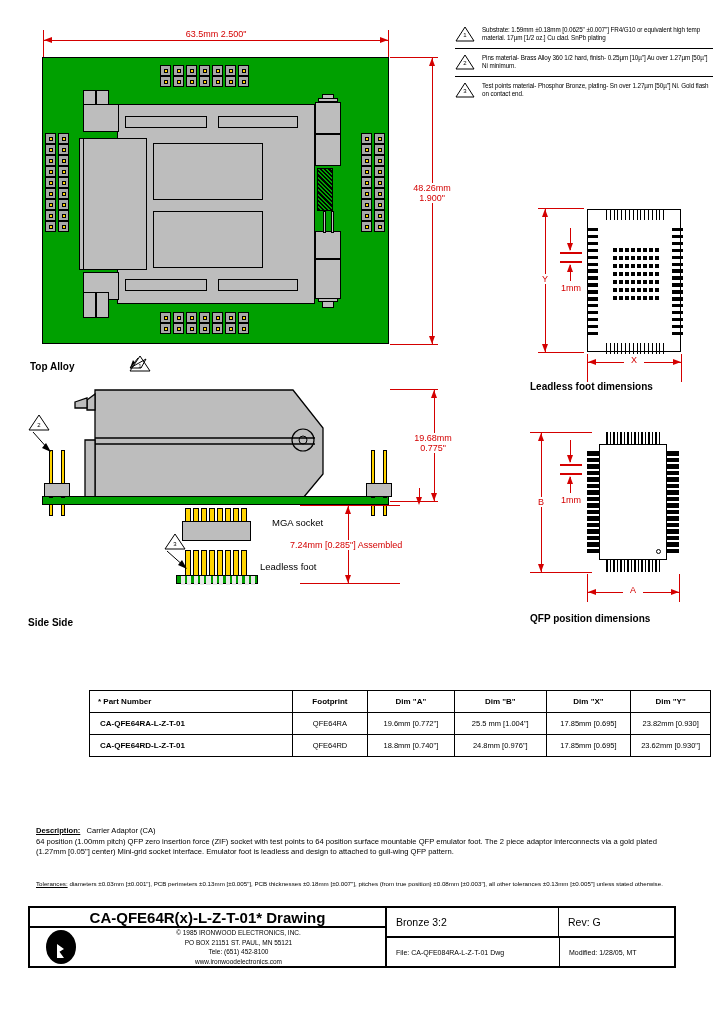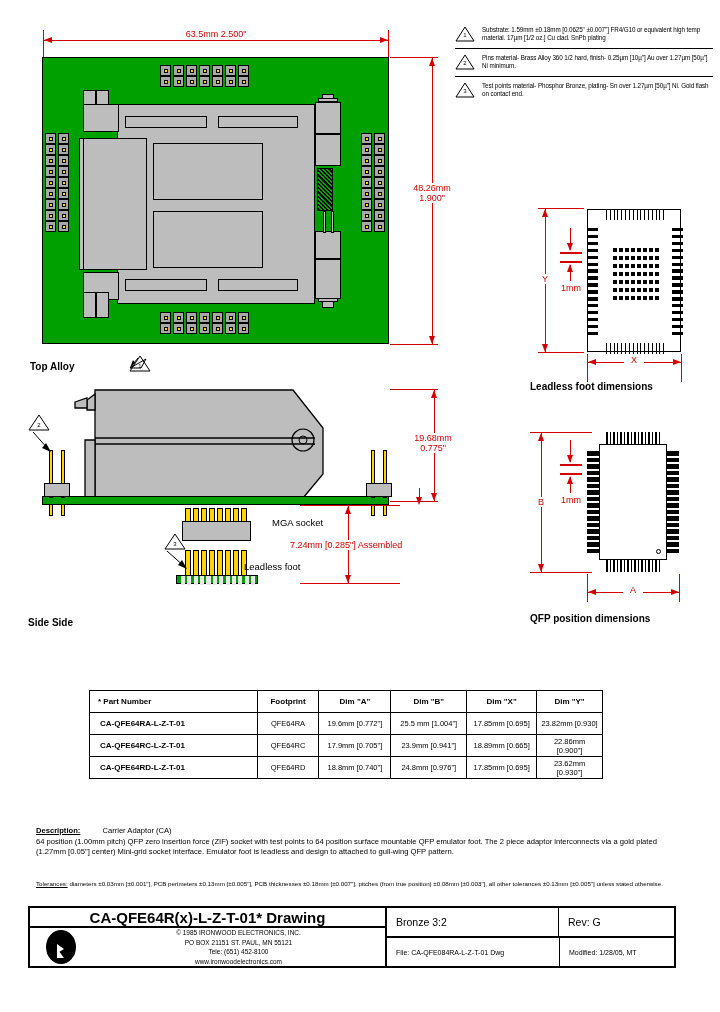--- a/index.html
+++ b/index.html
@@ -57,21 +57,21 @@
   .tri-callout { position:absolute; width:22px; height:17px; }
   .tri-callout span { position:absolute; inset:0; display:flex; align-items:center;
                       justify-content:center; font-size:6px; padding-top:4px; }
 
   
   .pkg-caption { position:absolute; font-size:10px; font-weight:bold; }
   .chip-body { position:absolute; background:#fff; border:1px solid #000; }
   .lead { position:absolute; background:#000; }
 
   
-  #parts-table { position:absolute; left:89px; top:690px; width:514px;
+  #parts-table { position:absolute; left:89px; top:690px; width:622px;
                  border-collapse:collapse; font-size:7.5px; }
   #parts-table td, #parts-table th { border:1px solid #000; height:22px; padding:0 4px;
                  text-align:center; vertical-align:middle; font-weight:normal; }
   #parts-table thead th { font-weight:bold; font-size:8px; }
   #parts-table thead th.left { text-align:left; padding-left:8px; }
   #parts-table td.pn { font-weight:bold; font-size:8px; text-align:left; padding-left:10px; }
 
   
   #description { position:absolute; left:36px; top:826px; width:652px; font-size:7.6px;
                  line-height:10.5px; }
@@ -828,21 +828,21 @@
         <div style="flex:1; background:#e8e8e8;"></div>
           <div style="flex:1; background:#e8e8e8;"></div>
         <div style="flex:1; background:#e8e8e8;"></div>
           <div style="flex:1; background:#e8e8e8;"></div>
         <div style="flex:1; background:#e8e8e8;"></div>
           <div style="flex:1; background:#e8e8e8;"></div>
         <div style="flex:1; background:#e8e8e8;"></div>
           <div style="flex:1; background:#e8e8e8;"></div>
       </div>
     </div>
-    <div style="position:absolute; left:244px; top:561px; font-size:9.5px;">Leadless foot</div>
+    <div style="position:absolute; left:260px; top:561px; font-size:9.5px;">Leadless foot</div>
 
     <div class="tri-callout" style="left:164px; top:533px;">
       <svg viewBox="0 0 22 17" style="position:absolute;inset:0;">
           <polygon points="11,1 21,16 1,16" fill="none" stroke="#000" stroke-width="1"></polygon>
         </svg>
       <span>3</span>
     </div>
     <svg class="abs" style="left:165px; top:549px; width:28px; height:24px;" viewBox="0 0 28 24">
       <path d="M2,2 L20,18" stroke="#000" stroke-width="1" fill="none"></path>
       <polygon points="22,20 13,16 17,11" fill="#000"></polygon>
@@ -874,41 +874,33 @@
     <tbody>
       <tr>
         <td class="pn">CA-QFE64RA-L-Z-T-01</td>
         <td>QFE64RA</td>
         <td>19.6mm [0.772"]</td>
         <td>25.5 mm [1.004"]</td>
         <td>17.85mm [0.695]</td>
         <td>23.82mm [0.930]</td>
       </tr>
       <tr>
-        <td class="pn">CA-QFE64RC-L-Z-T-01</td>
-        <td>QFE64RC</td>
-        <td>17.9mm [0.705"]</td>
-        <td>23.9mm [0.941"]</td>
-        <td>18.89mm [0.665]</td>
-        <td>22.86mm [0.900"]</td>
-      </tr>
-      <tr>
         <td class="pn">CA-QFE64RD-L-Z-T-01</td>
         <td>QFE64RD</td>
         <td>18.8mm [0.740"]</td>
         <td>24.8mm [0.976"]</td>
         <td>17.85mm [0.695]</td>
         <td>23.62mm [0.930"]</td>
       </tr>
     </tbody>
   </table>
 
   <div id="description">
     <span class="u">Description:</span>
-    <span style="margin-left:20px;">Carrier Adaptor (CA)</span><br>
+    <span style="margin-left:4px;">Carrier Adaptor (CA)</span><br>
     <span>64 position (1.00mm pitch) QFP zero insertion force (ZIF) socket with test points to 64 position surface mountable QFP emulator foot.   The 2 piece adaptor interconnects via a gold plated (1.27mm [0.05"] center) Mini-grid socket interface. Emulator foot is leadless and design to attached to gull-wing QFP pattern.</span>
   </div>
 
   <div id="tolerances">
     <span class="u">Tolerances:</span>
     <span>diameters ±0.03mm [±0.001"], PCB perimeters ±0.13mm [±0.005"], PCB thicknesses ±0.18mm [±0.007"], pitches (from true position) ±0.08mm [±0.003"], all other tolerances ±0.13mm [±0.005"] unless stated otherwise.</span>
   </div>
 
   <div id="titleblock">
     <div class="tb-left">

